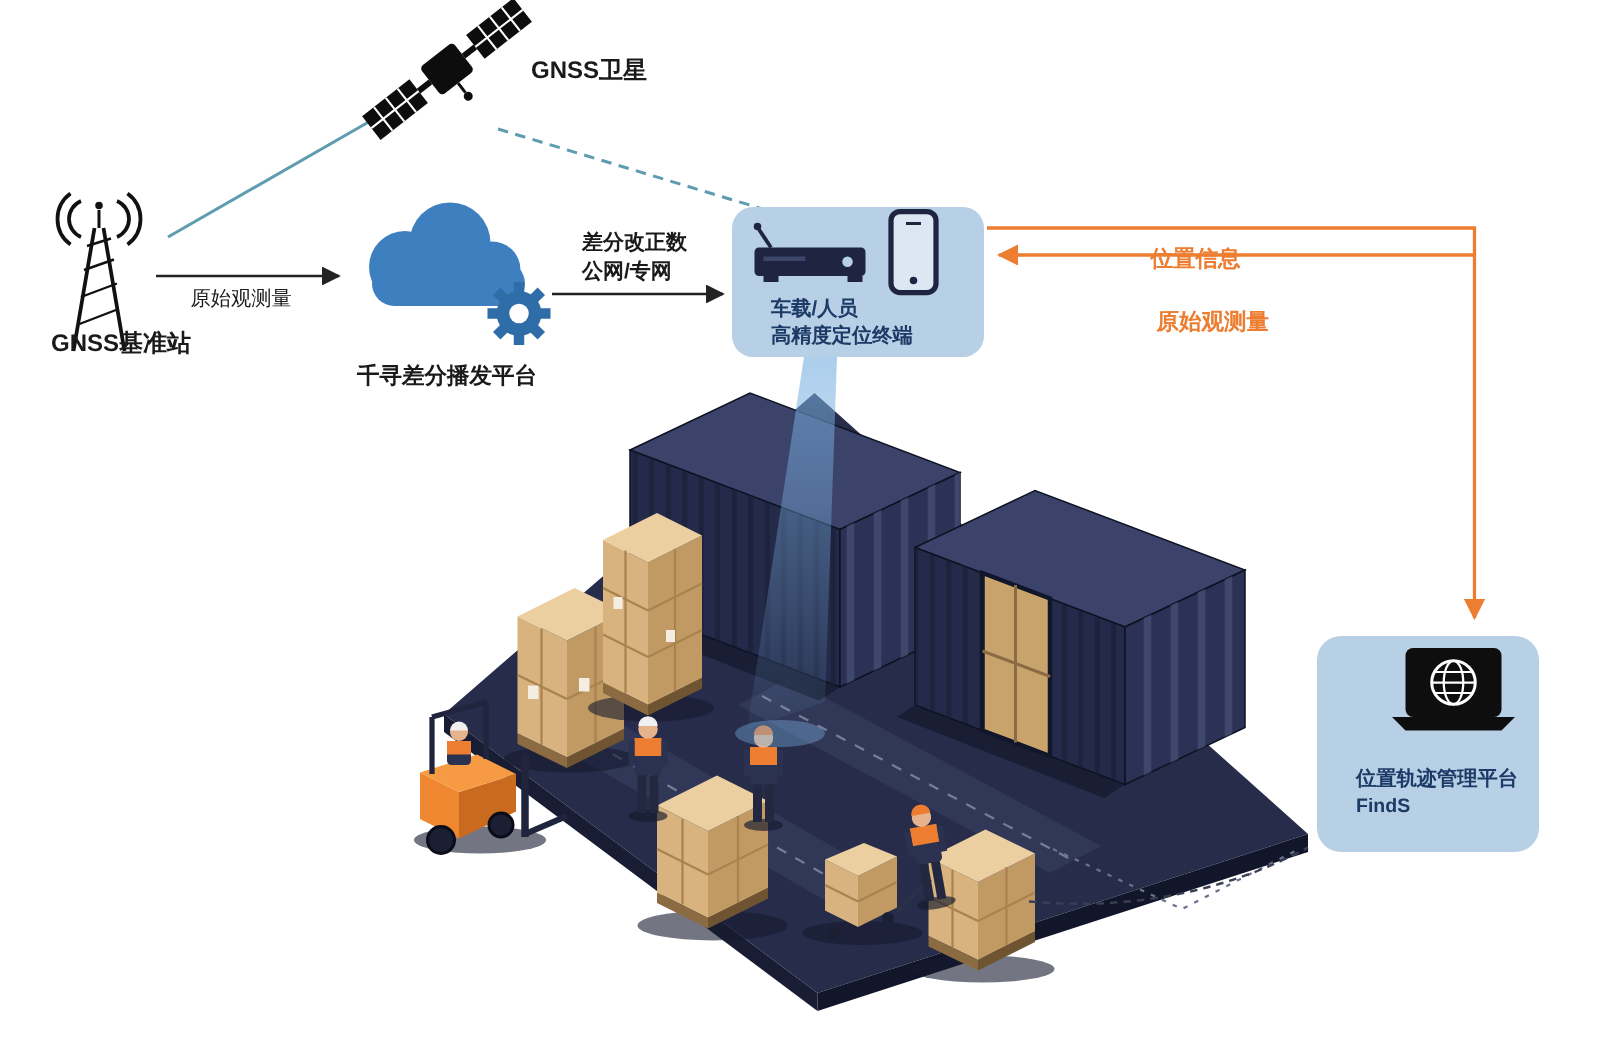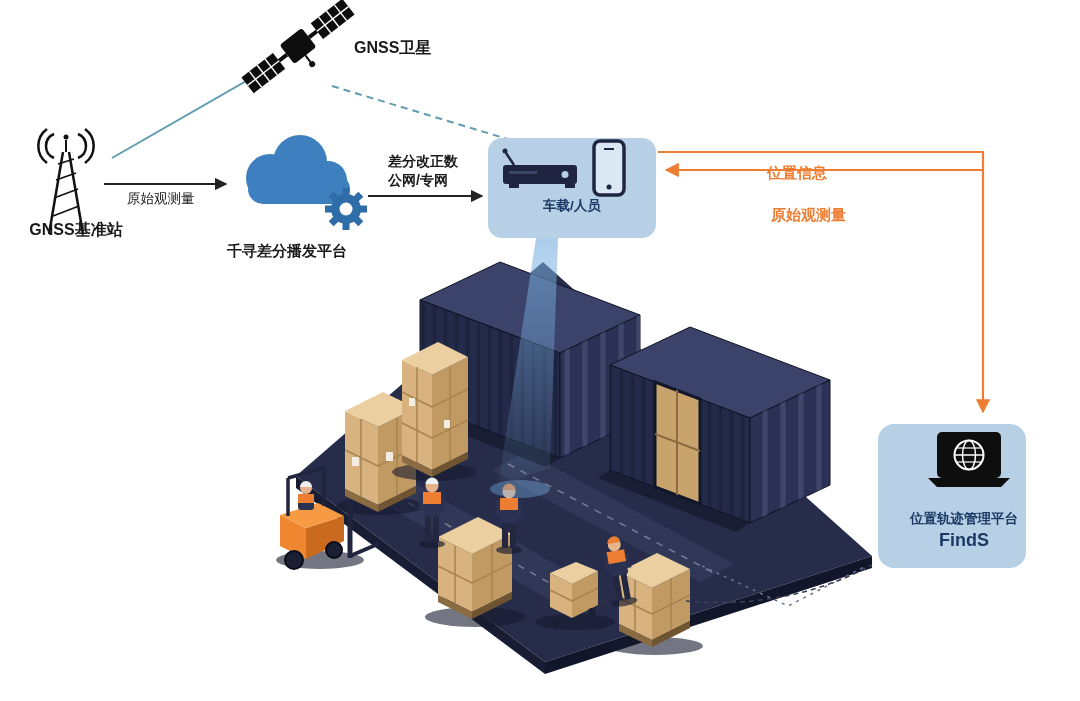--- a/index.html
+++ b/index.html
@@ -1,27 +1,27 @@
 <!DOCTYPE html>
 <html><head>
 <meta charset="utf-8">
 <style>
   html,body{margin:0;padding:0;background:#fff;}
   .stage{position:relative;width:1080px;height:701px;background:#ffffff;overflow:hidden;
          font-family:"Liberation Sans","DejaVu Sans",sans-serif;}
   .stage svg{position:absolute;left:0;top:0;}
   .lbl{position:absolute;color:#1a1a1a;font-size:14px;line-height:1.35;white-space:nowrap;}
   .lbl span{display:block;}
-  .c{text-align:center;white-space:normal;}
+  .c{white-space:normal;padding-left:26px;}
   .b16{font-size:16px;font-weight:700;}
   .b14{font-size:15px;font-weight:700;}
   .s13{font-size:13.5px;font-weight:500;}
   .s14{font-size:14px;font-weight:700;}
   .navy{color:#1d3a66;font-weight:700;font-size:13.5px;}
-  .navy .big{font-size:18px;}
+  .navy .big{font-size:13px;}
   .orange{color:#ED7D31;font-size:15px;font-weight:600;margin-top:32px;}
 </style>
 </head>
 <body>
 
 <div class="stage">
 
 <svg width="1080" height="701" viewBox="0 0 1080 701">
   <defs>
     <marker id="mBlack" viewBox="0 0 10 10" refX="9" refY="5" markerWidth="7" markerHeight="7" orient="auto">
@@ -313,20 +313,21 @@
   <span>千寻差分播发平台</span>
 </div>
 
 <div class="lbl s14" style="left:388px;top:152px">
   <span>差分改正数</span>
   <span>公网/专网</span>
 </div>
 
 <div class="lbl navy c" style="left:488px;top:197px;width:168px">
   <span>车载/人员</span>
+  <span>高精度定位终端</span>
 </div>
 
 <div class="lbl orange" style="left:767px;top:131px">位置信息</div>
 
 <div class="lbl orange" style="left:771px;top:173px">原始观测量</div>
 
 <div class="lbl navy c" style="left:878px;top:510px;width:172px">
   <span>位置轨迹管理平台</span>
   <span class="big">FindS</span>
 </div>

